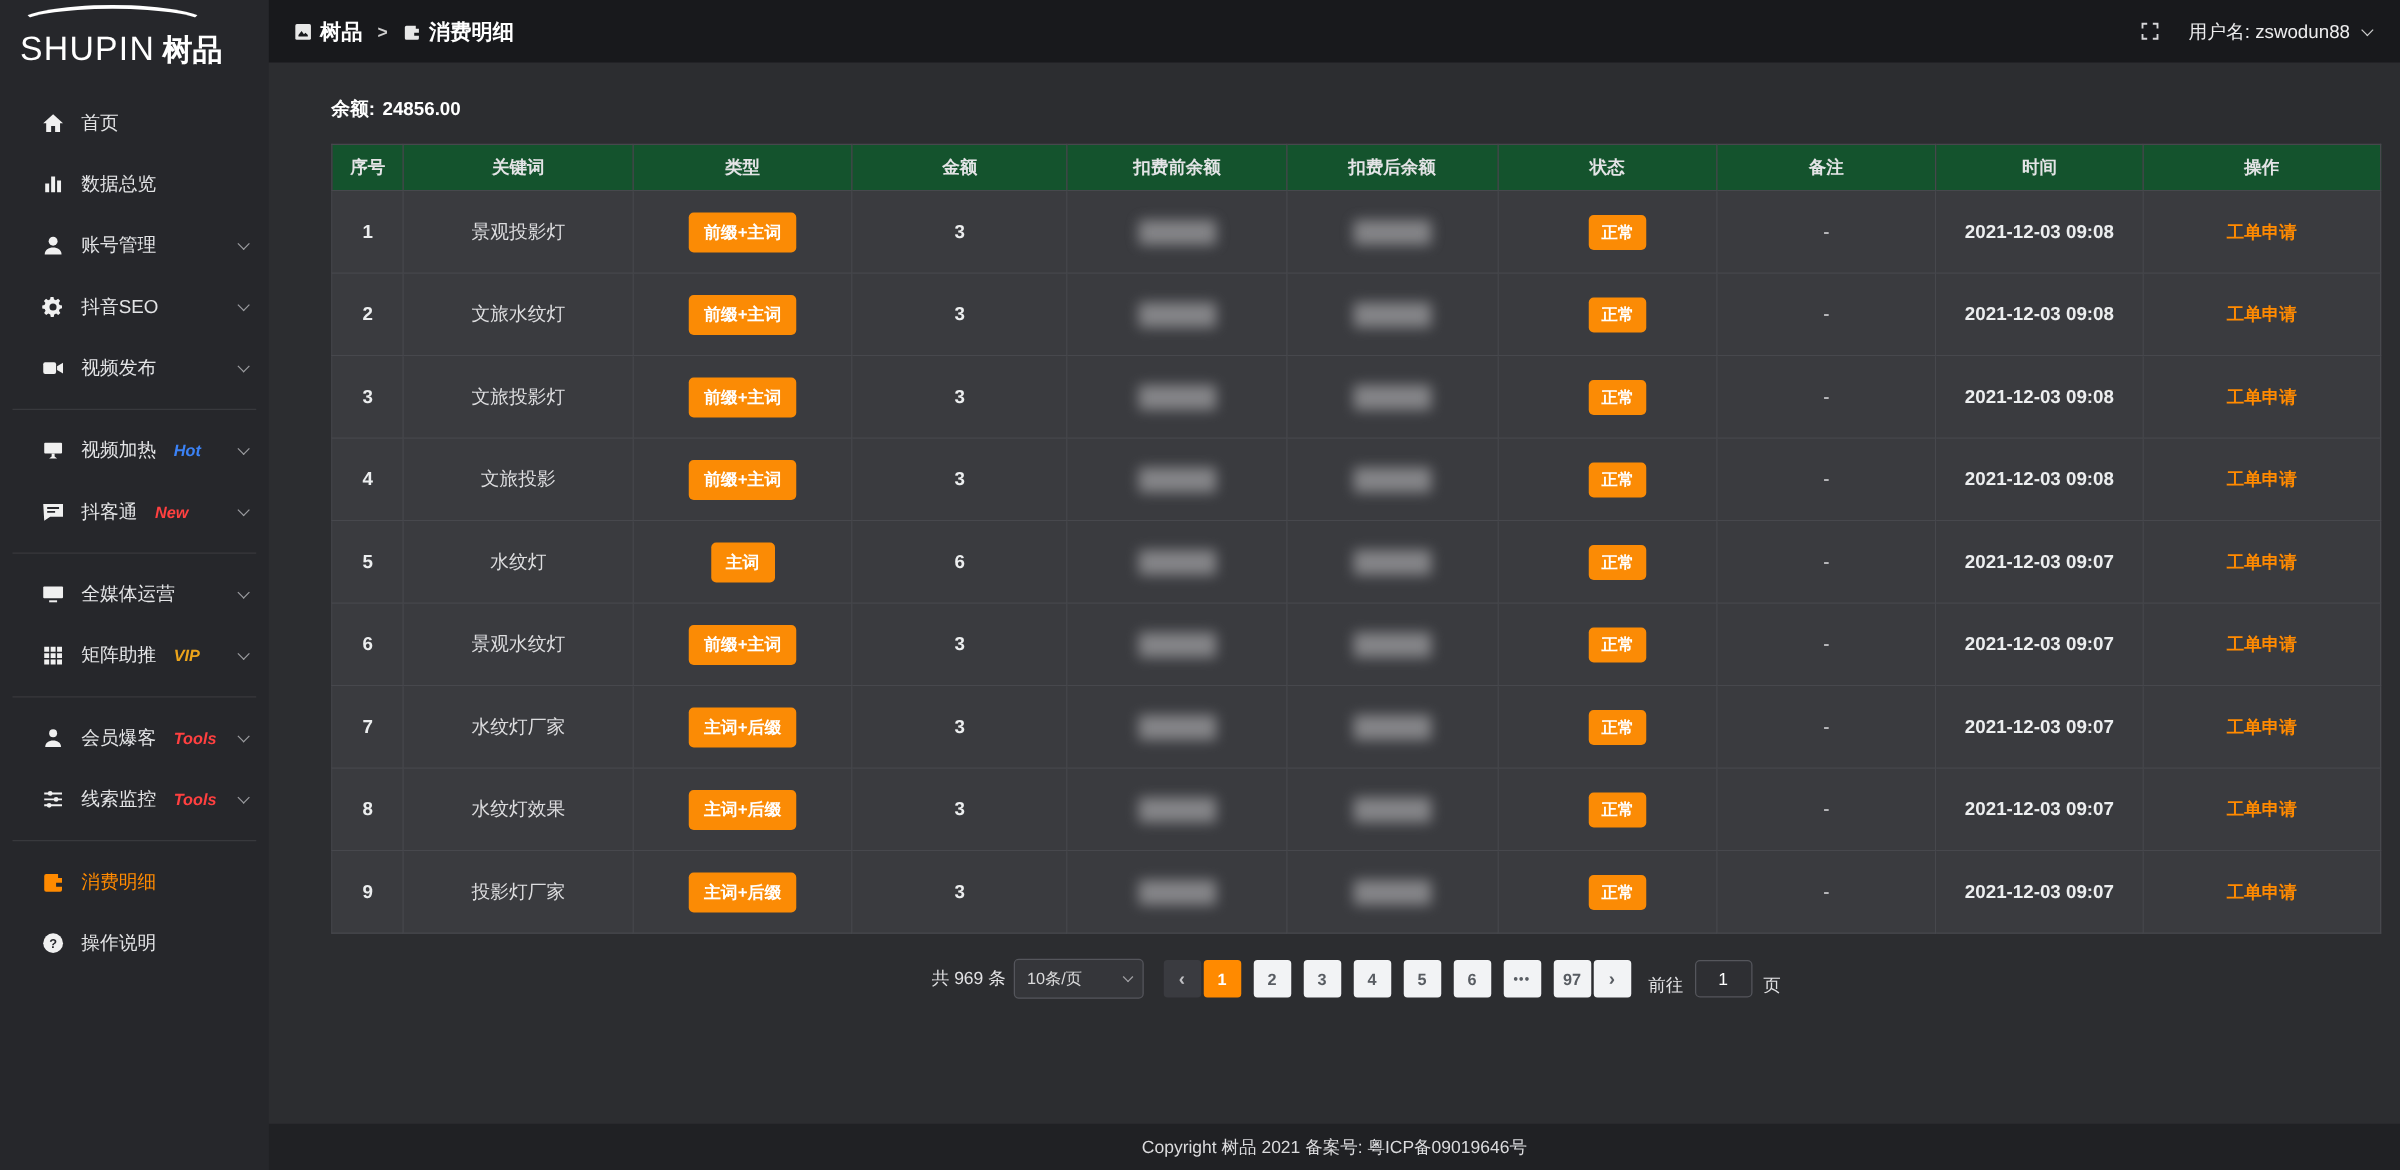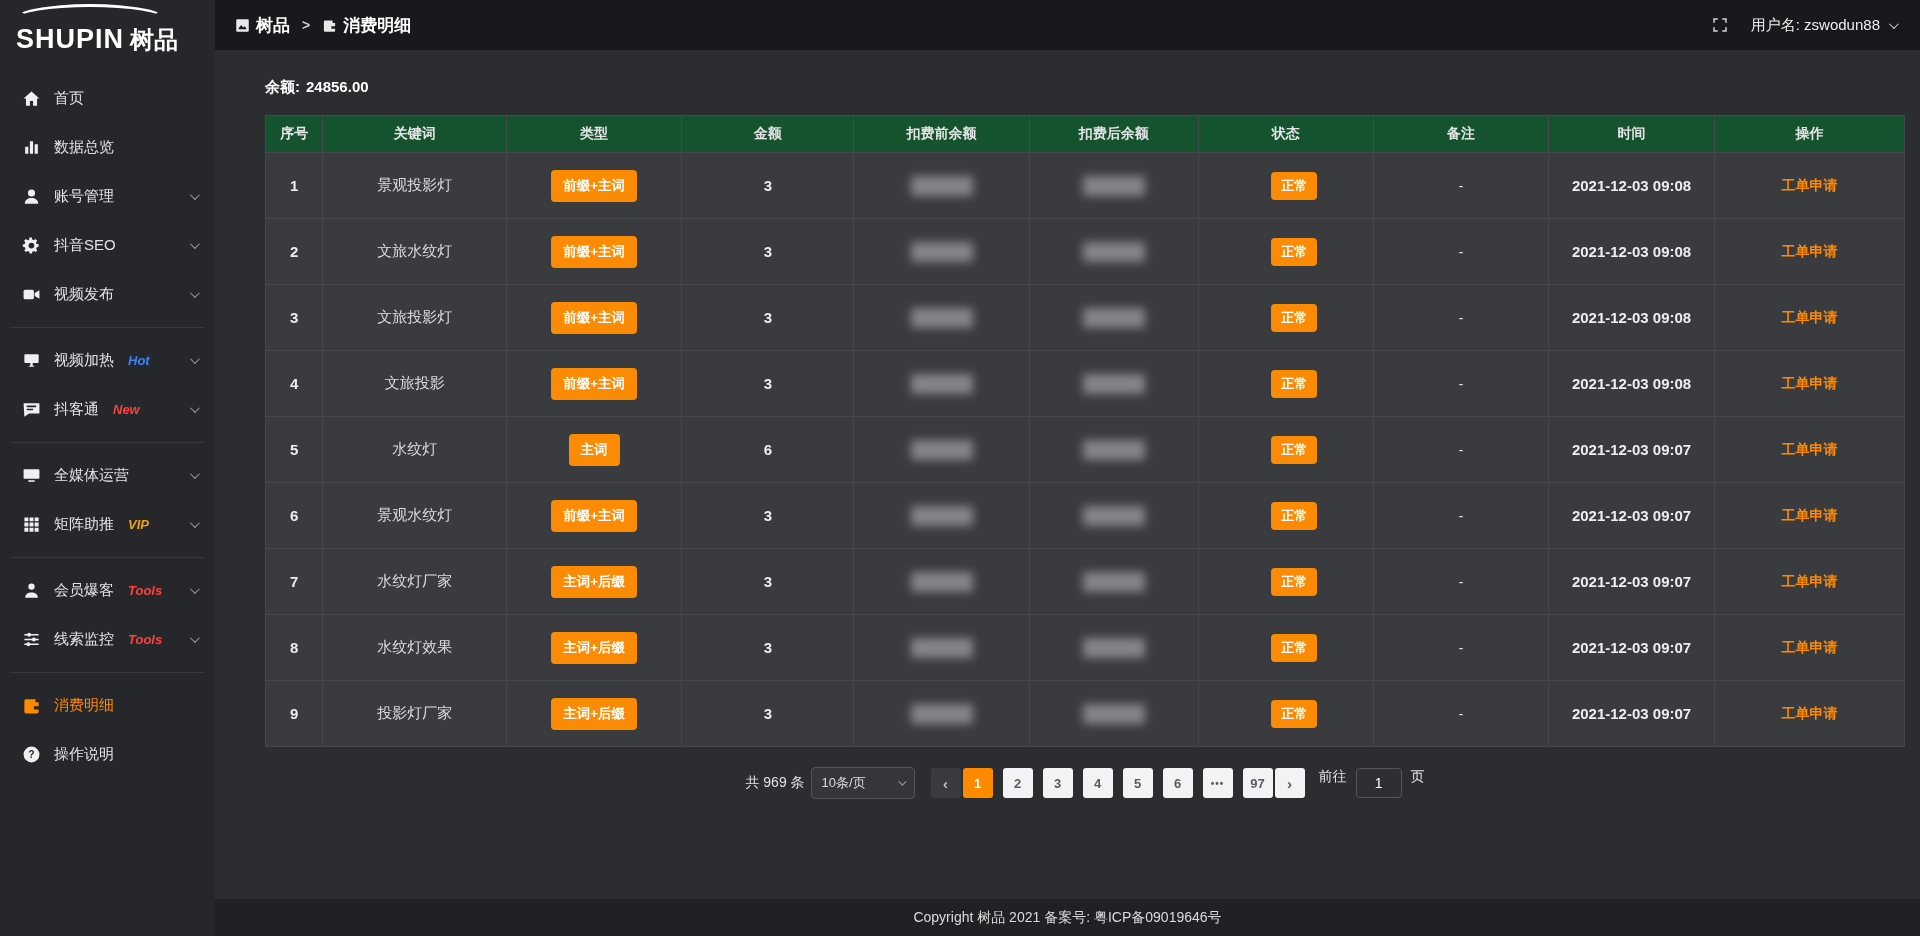--- a/index.html
+++ b/index.html
@@ -5,24 +5,24 @@
   * { margin:0; padding:0; box-sizing:border-box; }
   html,body { width:1920px; height:936px; overflow:hidden; background:#2c2d30;
     font-family:"Liberation Sans","DejaVu Sans",sans-serif; }
   .app { display:flex; width:100%; height:100%; }
 
   
   .sidebar { width:215px; background:#26272b; height:100%; flex:0 0 215px; display:flex; flex-direction:column; }
   .logo { position:relative; height:64px; padding:24px 0 0 16px; color:#fff; white-space:nowrap; }
   .logo-arc { position:absolute; top:4px; left:14px; width:152px; height:30px;
     border:3px solid transparent; border-top-color:#fff; border-radius:50%; }
-  .logo-en { font-size:27px; font-weight:700; letter-spacing:1px; }
+  .logo-en { font-size:27px; font-weight:400; letter-spacing:1px; }
   .logo-cn { font-size:24px; font-weight:800; margin-left:6px; }
   .menu { flex:1; padding-top:10px; }
-  .menu-item { display:flex; align-items:center; height:49px; padding:0 14px 0 22px;
+  .menu-item { display:flex; align-items:center; height:49px; padding:0 14px 0 33px;
     color:#e3e4e6; font-size:15px; cursor:pointer; position:relative; }
   .menu-item .icon { width:19px; height:19px; margin-right:13px; color:#f0f0f0; flex:0 0 19px; }
   .menu-item .icon svg { width:100%; height:100%; fill:currentColor; }
   .menu-item .label { flex:0 0 auto; }
   .menu-item .tag { font-style:italic; font-weight:bold; font-size:13px; margin-left:14px; }
   .menu-item .chev { position:absolute; right:18px; width:7px; height:7px;
     border-right:1.6px solid #9b9ca0; border-bottom:1.6px solid #9b9ca0; transform:rotate(45deg) translateY(-2px); }
   .menu-item.active { color:#ff8a00; }
   .menu-item.active .icon { color:#ff8a00; }
   .divider { height:1px; background:#38393d; margin:8px 10px; }
@@ -71,21 +71,21 @@
   .pg-size .chev { width:6px; height:6px; border-right:1.4px solid #a0a0a4; border-bottom:1.4px solid #a0a0a4;
     transform:rotate(45deg) translateY(-2px); }
   .pg-btn { min-width:30px; height:30px; border:none; border-radius:3px; background:#f2f3f5;
     color:#585c62; font-size:13px; font-weight:bold; display:flex; align-items:center;
     justify-content:center; cursor:pointer; padding:0 7px;
     font-family:"Liberation Sans","DejaVu Sans",sans-serif; }
   .pg-btn.active { background:#ff8a00; color:#fff; }
   .pg-btn.prev { background:#3a3b40; color:#c0c0c4; font-size:15px; }
   .pg-btn.next { font-size:15px; }
   .pg-btn.ellipsis { font-size:10px; letter-spacing:1px; }
-  .pg-goto { display:flex; align-items:flex-start; color:#e2e2e4; font-size:14px; margin-left:12px; gap:9px; }
+  .pg-goto { display:flex; align-items:flex-end; color:#e2e2e4; font-size:14px; margin-left:12px; gap:9px; }
   .pg-goto input { width:46px; height:30px; background:#2e2f33; border:1px solid #55565c;
     border-radius:4px; color:#fff; text-align:center; font-size:14px;
     font-family:"Liberation Sans","DejaVu Sans",sans-serif; }
 
   footer { flex:0 0 37px; background:#202124; display:flex; align-items:center; justify-content:center;
     color:#dcdcde; font-size:14px; }
 </style>
 </head>
 <body>
 

